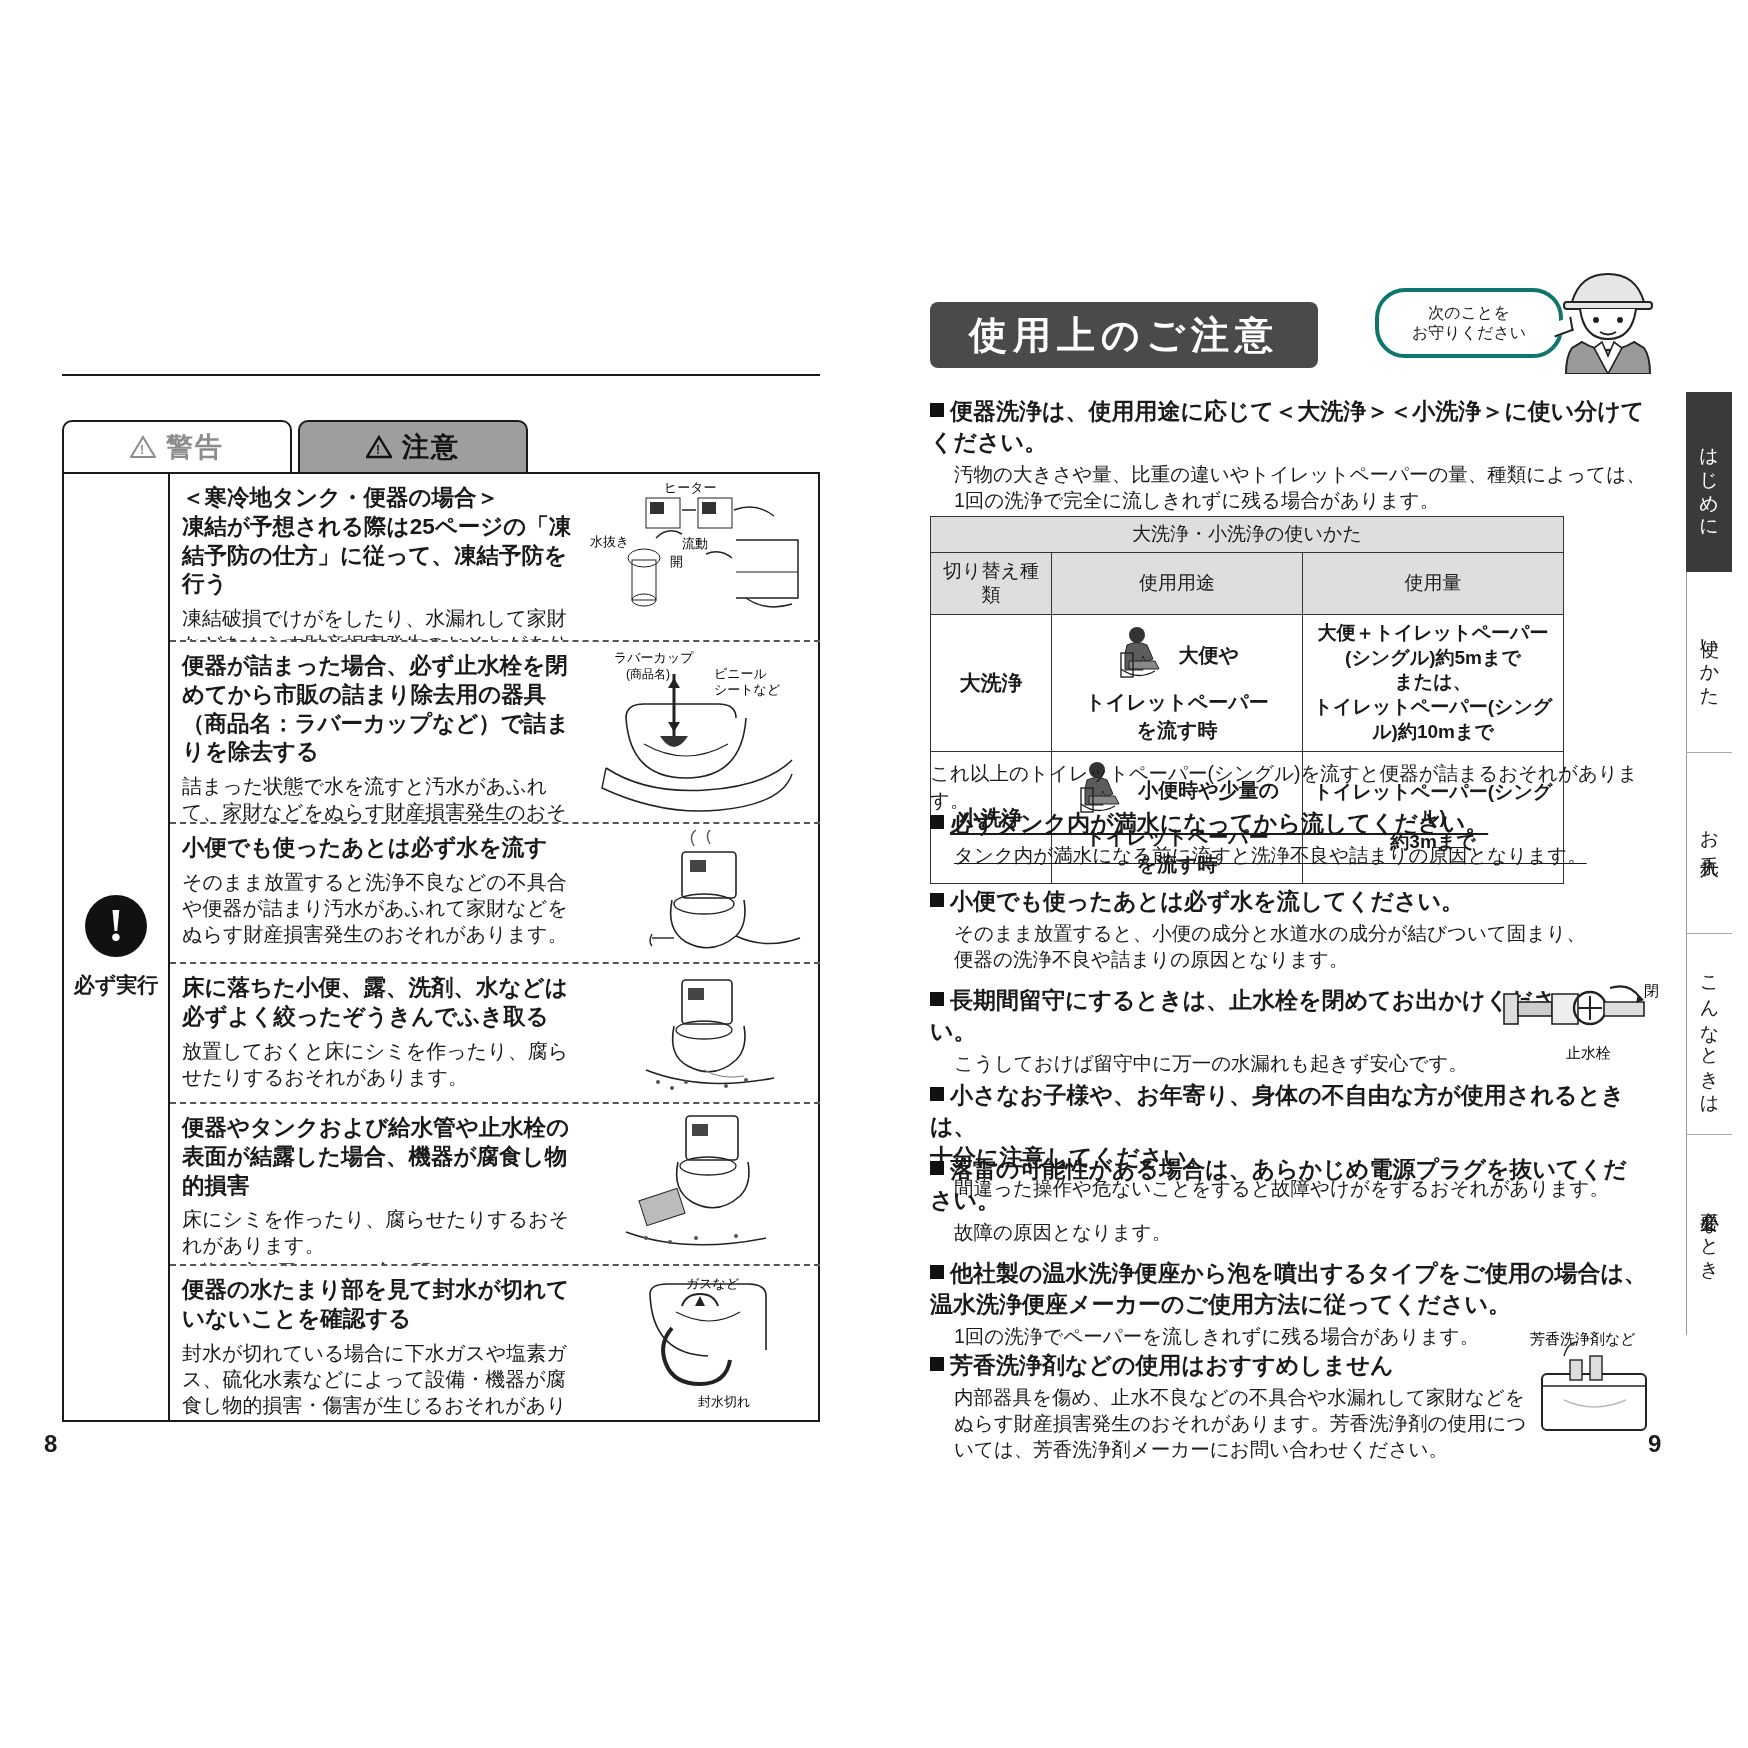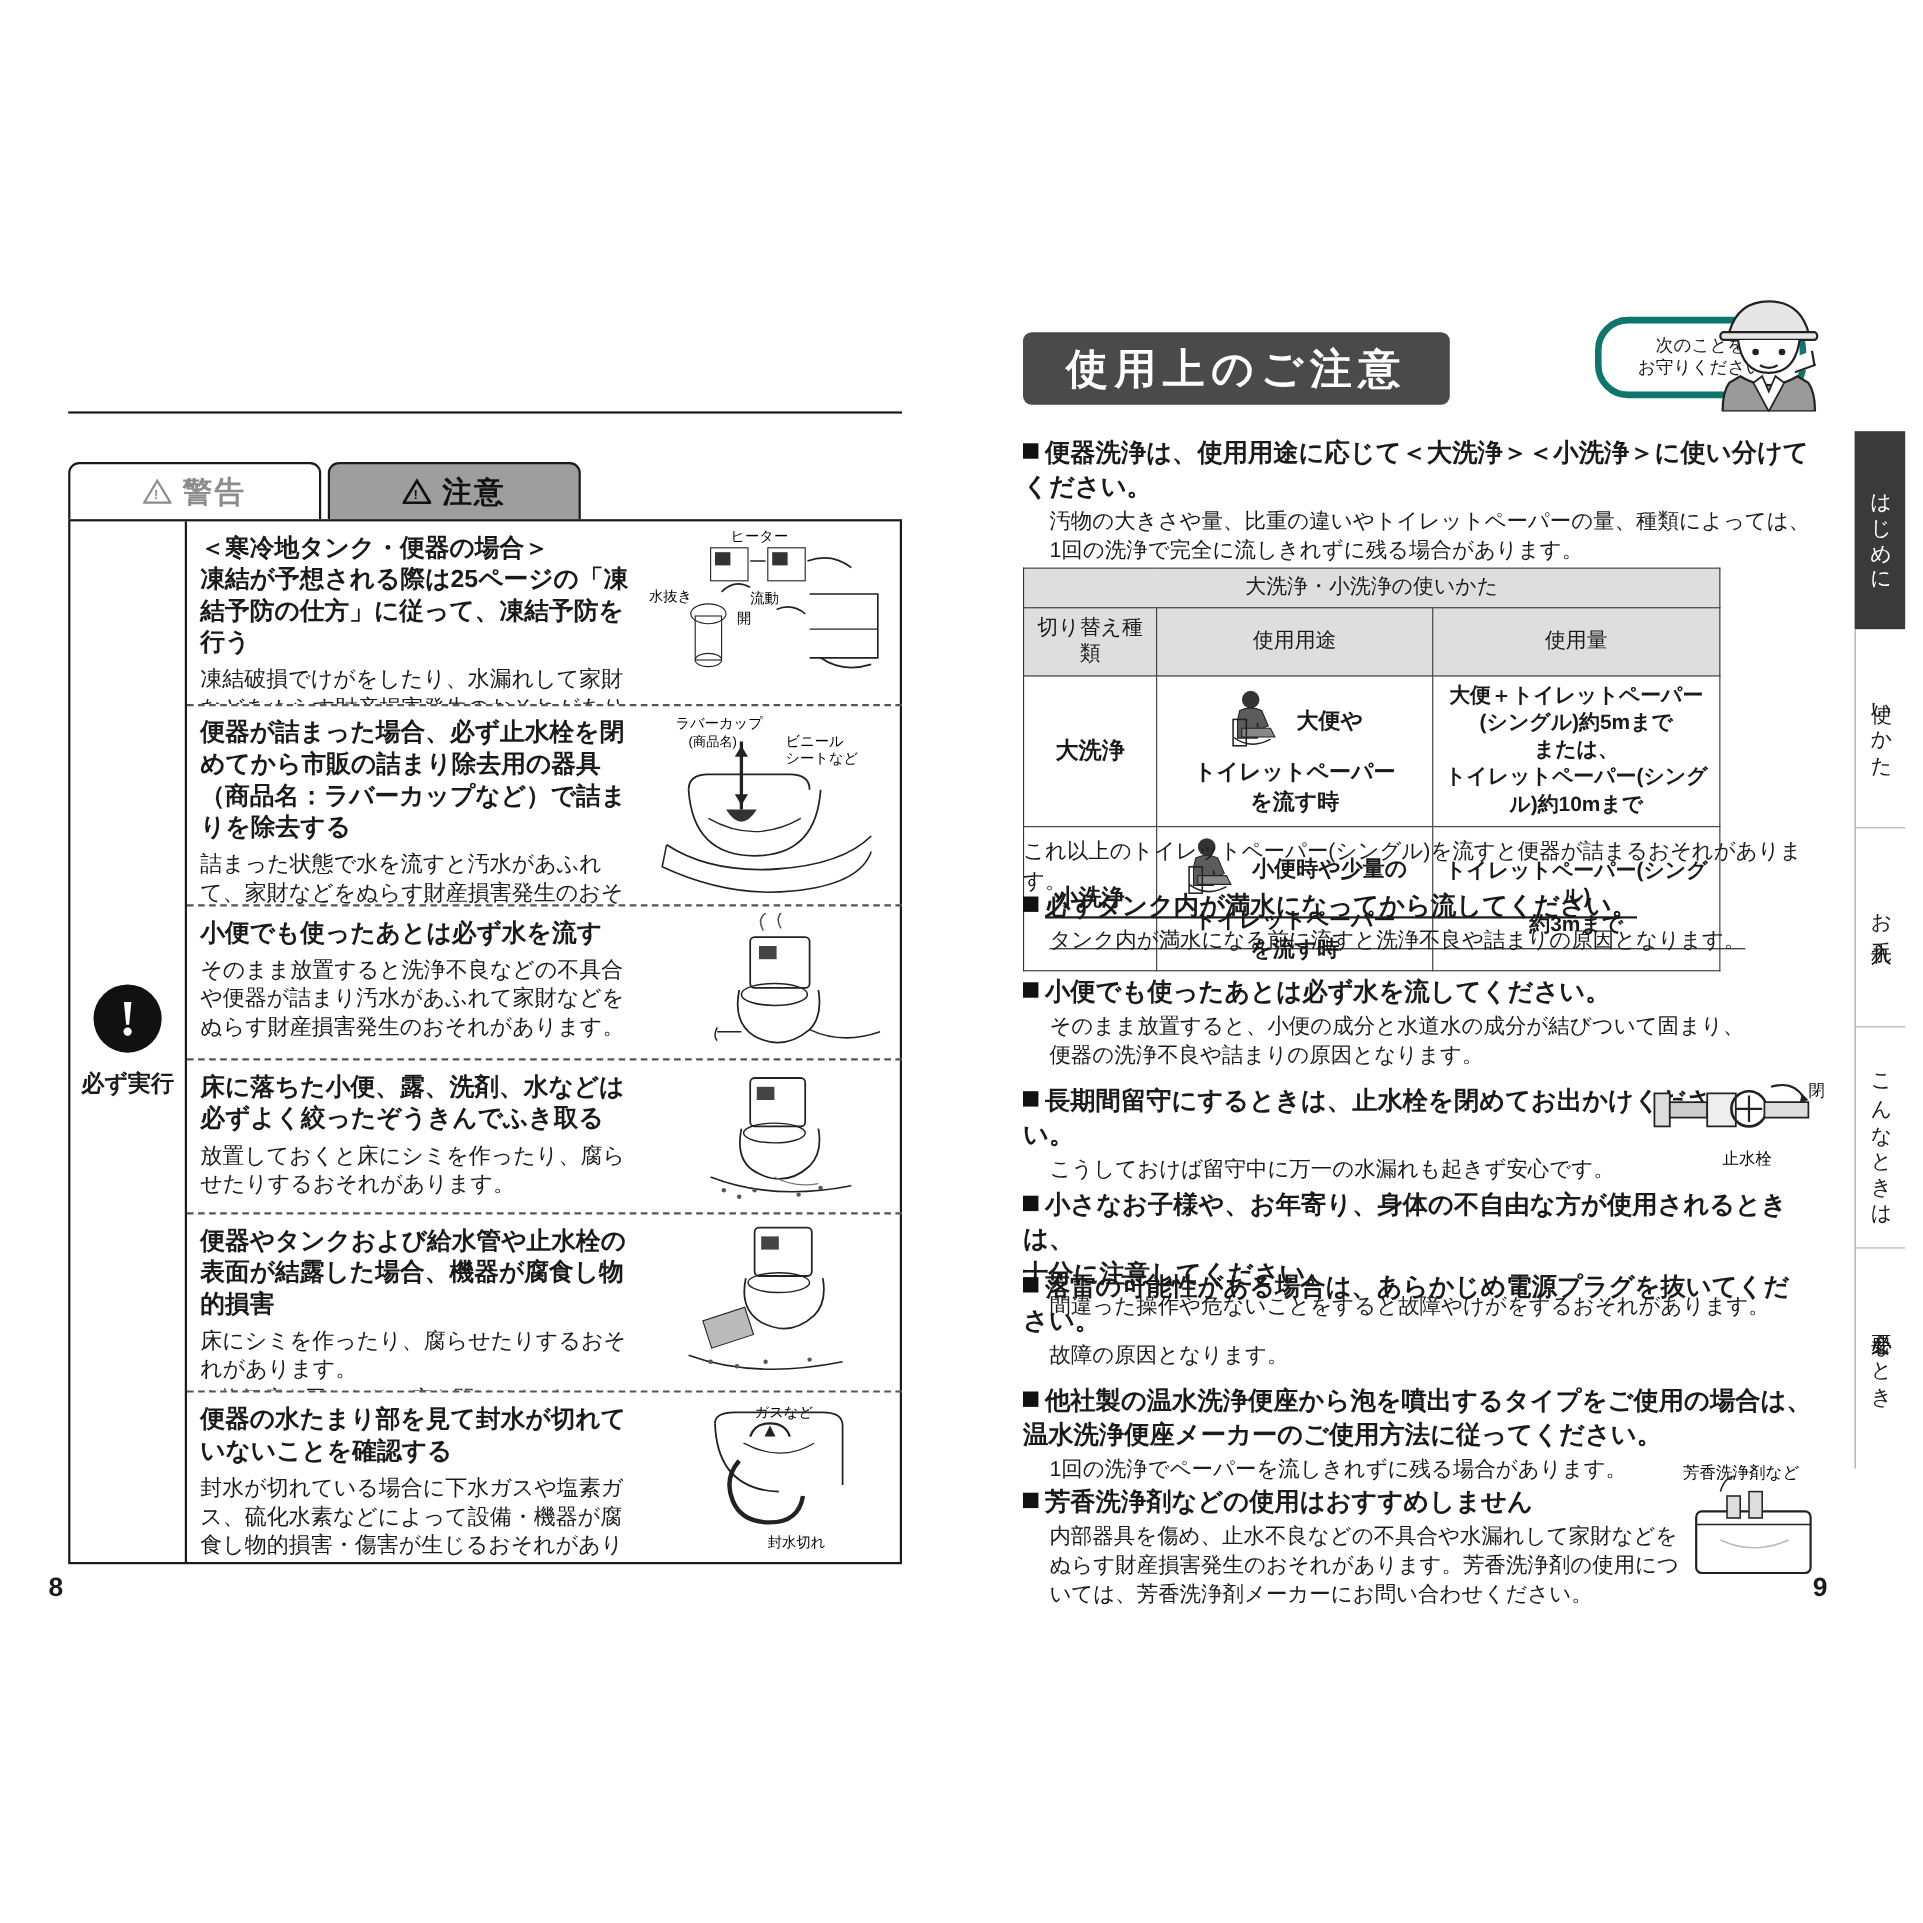--- a/index.html
+++ b/index.html
@@ -161,26 +161,26 @@
     color: #fff;
     display: flex;
     align-items: center;
     justify-content: center;
     font-size: 38px;
     font-weight: bold;
     letter-spacing: 6px;
   }
   .bubble {
     position: absolute;
-    left: 1450px;
+    left: 1375px;
     top: 288px;
     width: 180px;
     height: 62px;
     background: #fff;
-    border: 6px solid #0f766e;
+    border: 4px solid #0f766e;
     border-radius: 30px;
     display: flex;
     flex-direction: column;
     align-items: center;
     justify-content: center;
     font-size: 16px;
     line-height: 1.25;
   }
   .bubble:after {
     content: "";

